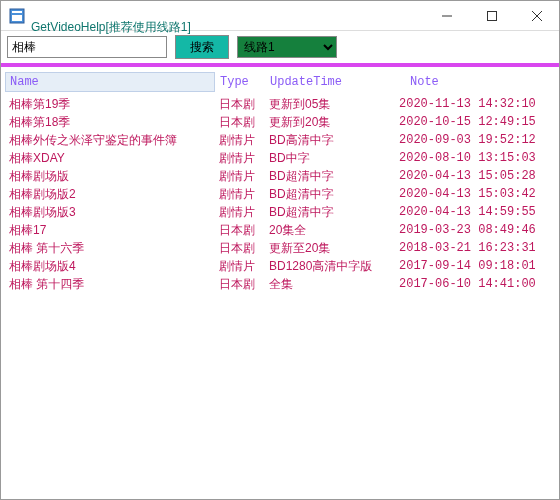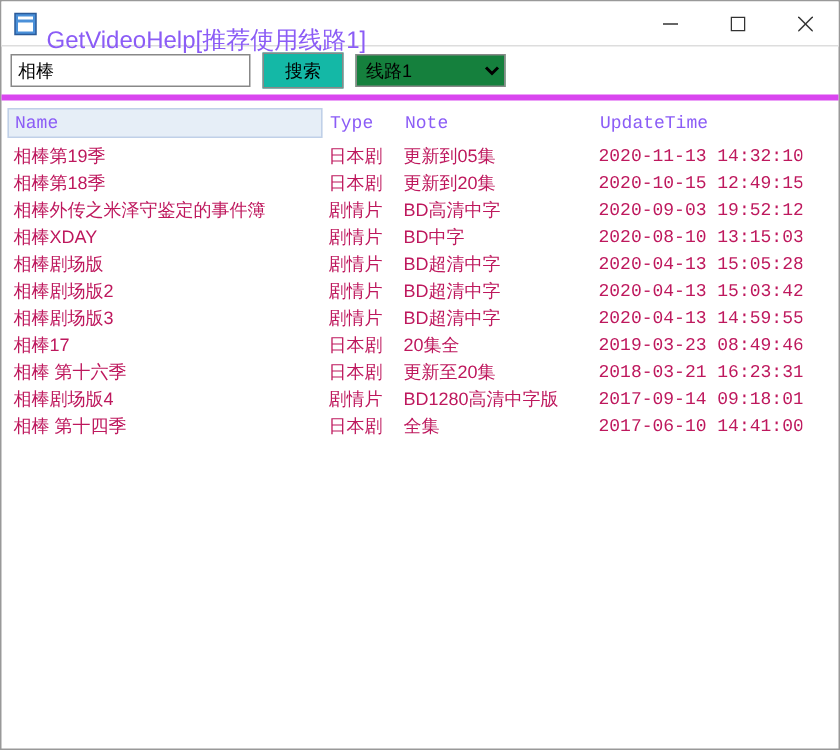--- a/index.html
+++ b/index.html
@@ -27,22 +27,22 @@
   padding: 0 0 0 8px;
   border-bottom: 1px solid #ddd;
 }
 .titlebar .app-icon {
   width: 16px;
   height: 16px;
   margin-right: 6px;
 }
 .titlebar .title {
   flex: 1;
-  color: #8b5cf6;
-  font-size: 16px;
+  color: #0f766e;
+  font-size: 12px;
   margin-top: 23px;
 }
 .titlebar .controls {
   display: flex;
 }
 .titlebar .ctrl {
   width: 45px;
   height: 30px;
   display: flex;
   align-items: center;
@@ -163,22 +163,22 @@
     <select>
       <option>线路1</option>
     </select>
   </div>
 
   <div class="content">
     <div class="grid">
       <div class="header">
         <div class="cell col-name sel">Name</div>
         <div class="cell col-type">Type</div>
+        <div class="cell col-update">UpdateTime</div>
         <div class="cell col-note">Note</div>
-        <div class="cell col-update">UpdateTime</div>
       </div>
       <div id="rows">
           <div class="row">
             <div class="cell col-name">相棒第19季</div>
             <div class="cell col-type">日本剧</div>
             <div class="cell col-note">更新到05集</div>
             <div class="cell col-update">2020-11-13 14:32:10</div>
           </div>
           <div class="row">
             <div class="cell col-name">相棒第18季</div>

